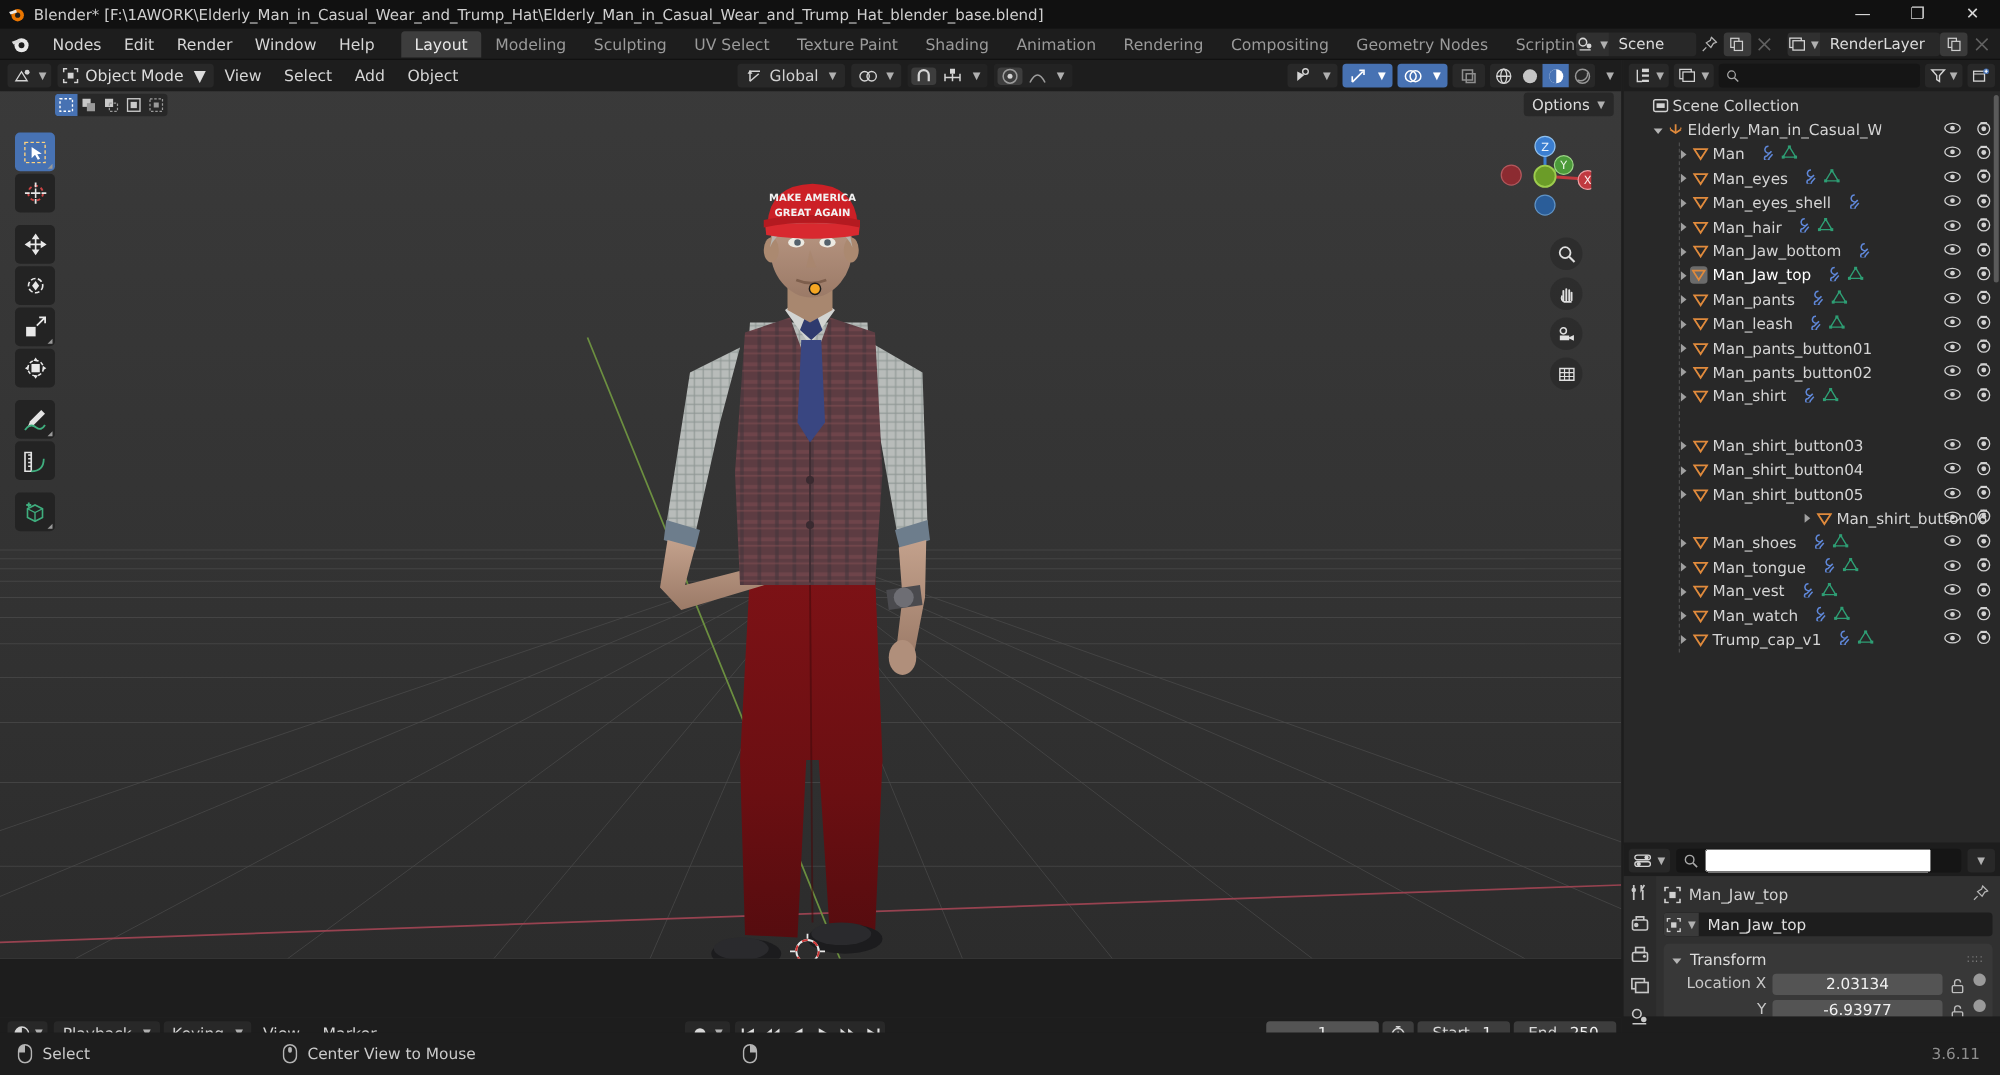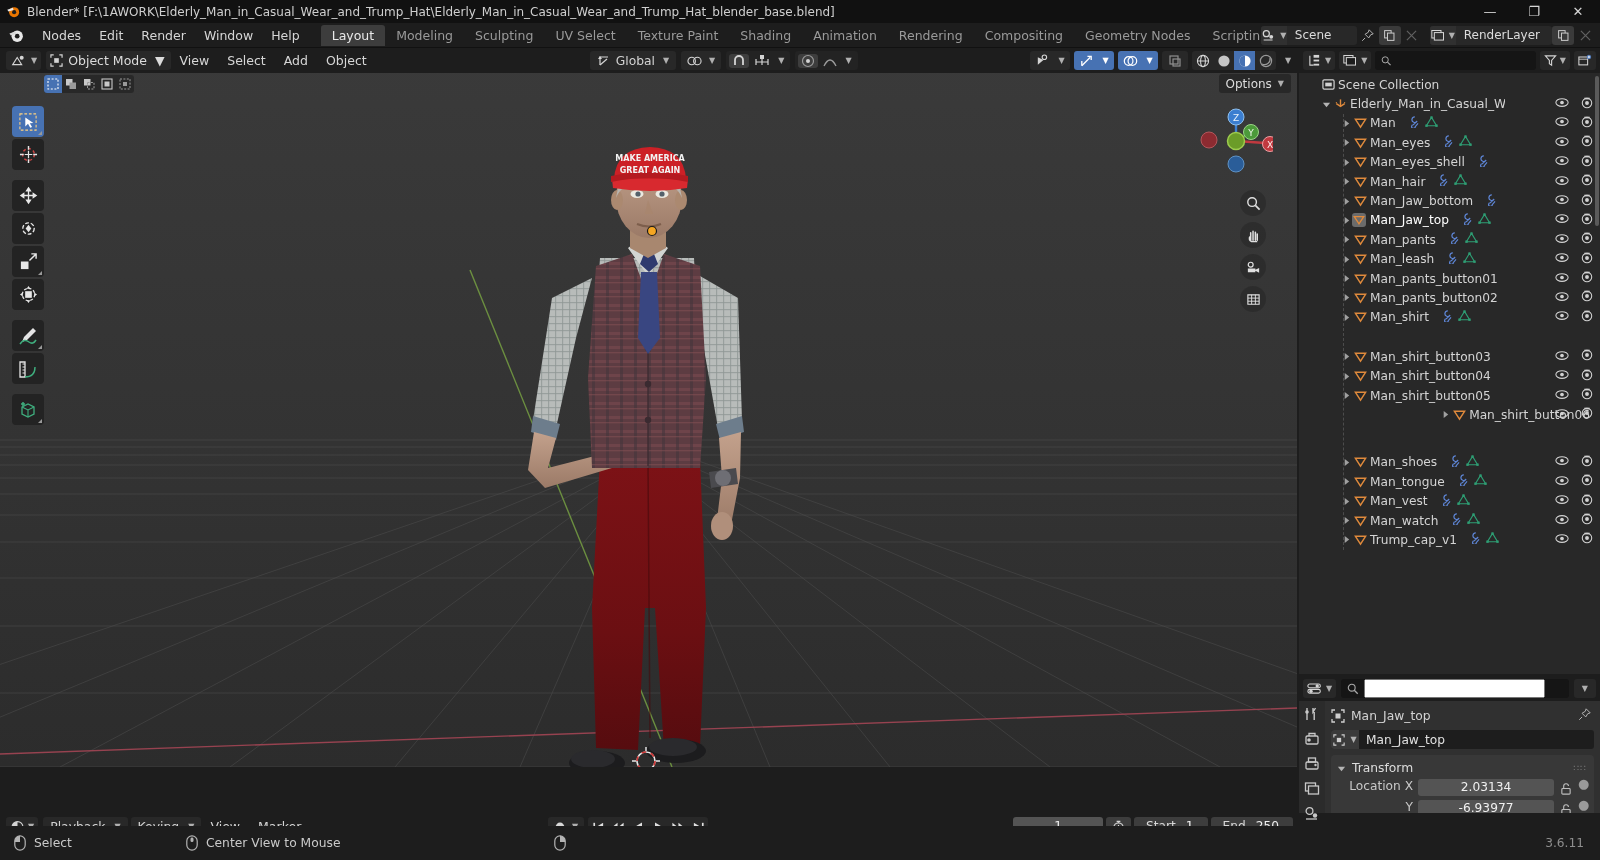--- a/index.html
+++ b/index.html
@@ -1213,21 +1213,21 @@
                     <ellipse cx="8" cy="6" rx="7" ry="4.4" fill="none" stroke="#d2d2d2" stroke-width="1.2"></ellipse>
                     <circle cx="8" cy="6" r="2.1" fill="#d2d2d2"></circle>
                   </svg></span>
                 <span><svg width="14" height="12" viewBox="0 0 16 13">
                     <circle cx="8" cy="6.5" r="5.4" fill="none" stroke="#d2d2d2" stroke-width="1.2"></circle>
                     <circle cx="8" cy="6.5" r="2.2" fill="#d2d2d2"></circle>
                     <rect x="5" y="0.4" width="6" height="2" fill="#d2d2d2"></rect>
                   </svg></span>
               </span>
             </div>
-            <div class="ol-row" style="padding-left: 40px; margin-top: 28px;">
+            <div class="ol-row" style="padding-left: 40px;">
               <span class="disc">
                 <svg width="9" height="9" viewBox="0 0 10 10">
                   <path d="M3 1 L3 9 L8 5 Z" fill="#a0a0a0"></path>
                 </svg>
               </span>
               <span class="disc" style="">
                 <svg width="13" height="12" viewBox="0 0 14 13">
                   <path d="M1.5 2.5 L12.5 2.5 L7 11 Z" fill="none" stroke="#e08a3c" stroke-width="1.6"></path>
                 </svg>
               </span>
@@ -1642,21 +1642,21 @@
   </div>
 
   <div class="status">
     <div class="st-item">
       <svg width="12" height="16" viewBox="0 0 12 16">
         <rect x="0.8" y="0.8" width="10.4" height="14.4" rx="5.2" fill="none" stroke="#b4b4b4" stroke-width="1.2"></rect>
         <path d="M6 0.8 A5.2 5.2 0 0 0 0.8 6 L0.8 7 L6 7 Z" fill="#b4b4b4"></path>
       </svg>
       <span>Select</span>
     </div>
-    <div class="st-item" style="margin-left:80px;">
+    <div class="st-item" style="margin-left:120px;">
       <svg width="12" height="16" viewBox="0 0 12 16">
         <rect x="0.8" y="0.8" width="10.4" height="14.4" rx="5.2" fill="none" stroke="#b4b4b4" stroke-width="1.2"></rect>
         <rect x="4.5" y="2.5" width="3" height="4.6" rx="1.4" fill="#b4b4b4"></rect>
       </svg>
       <span>Center View to Mouse</span>
     </div>
     <div class="st-item" style="margin-left:180px;">
       <svg width="12" height="16" viewBox="0 0 12 16">
         <rect x="0.8" y="0.8" width="10.4" height="14.4" rx="5.2" fill="none" stroke="#b4b4b4" stroke-width="1.2"></rect>
         <path d="M6 0.8 A5.2 5.2 0 0 1 11.2 6 L11.2 7 L6 7 Z" fill="#b4b4b4"></path>

